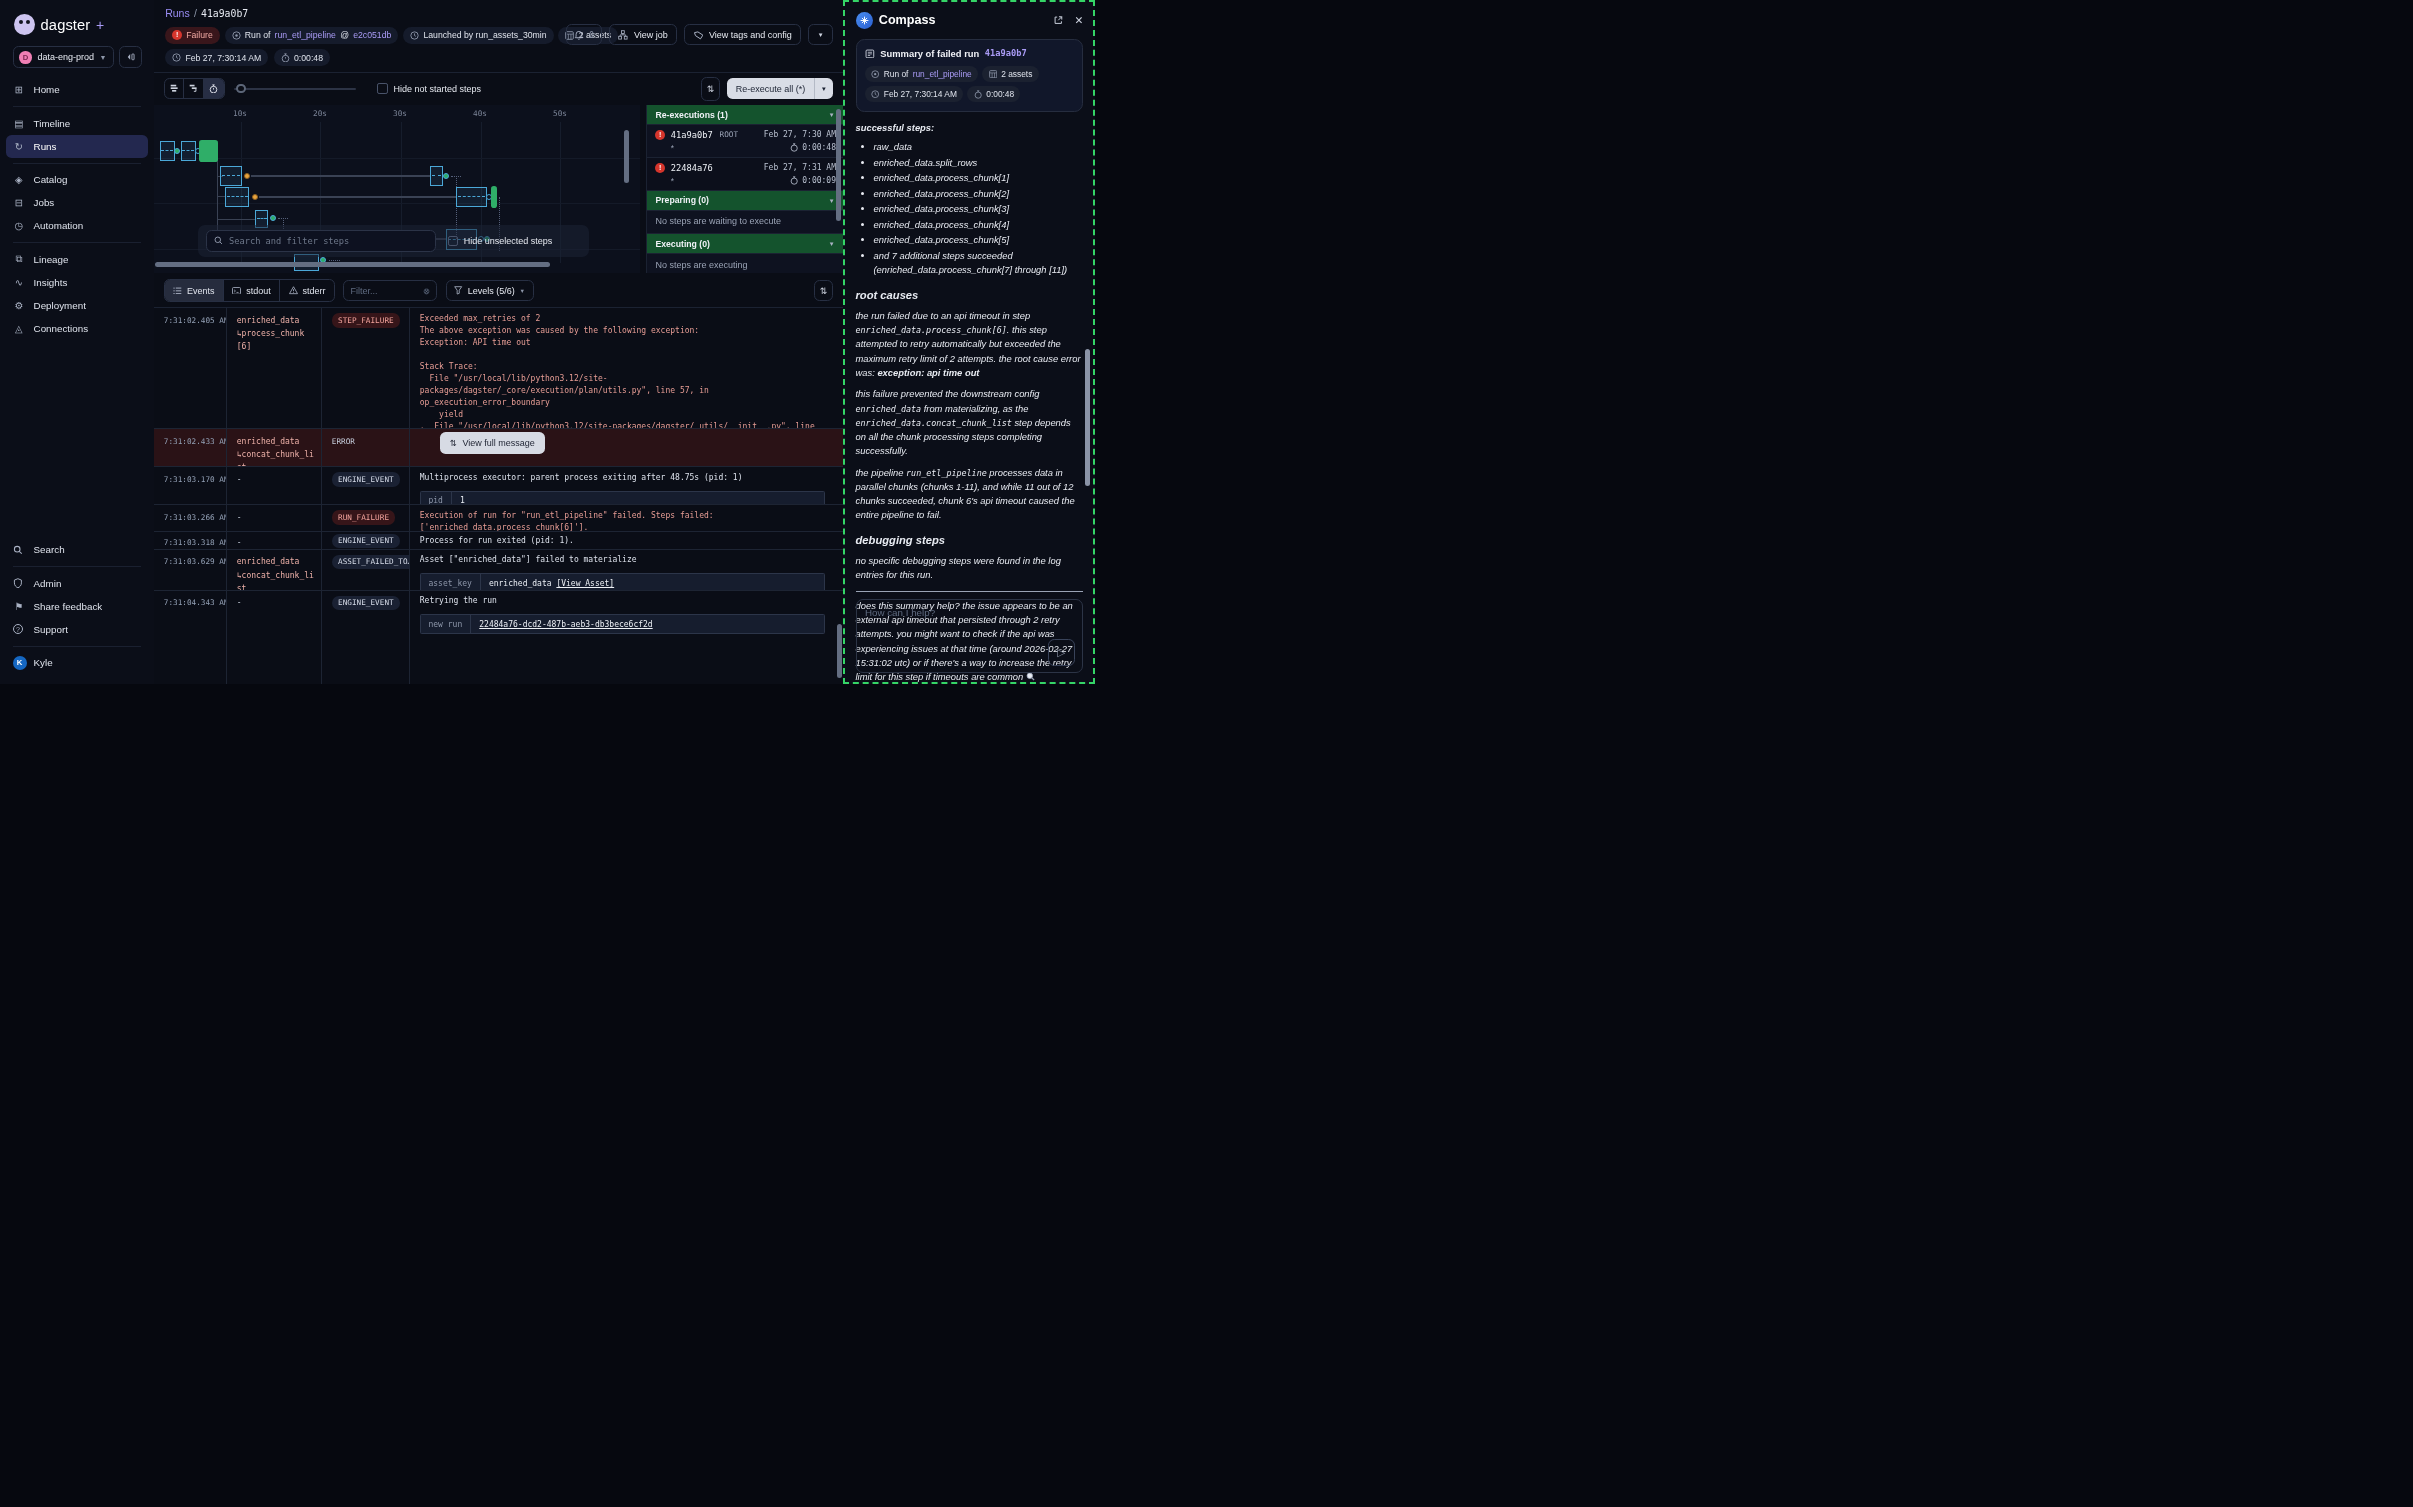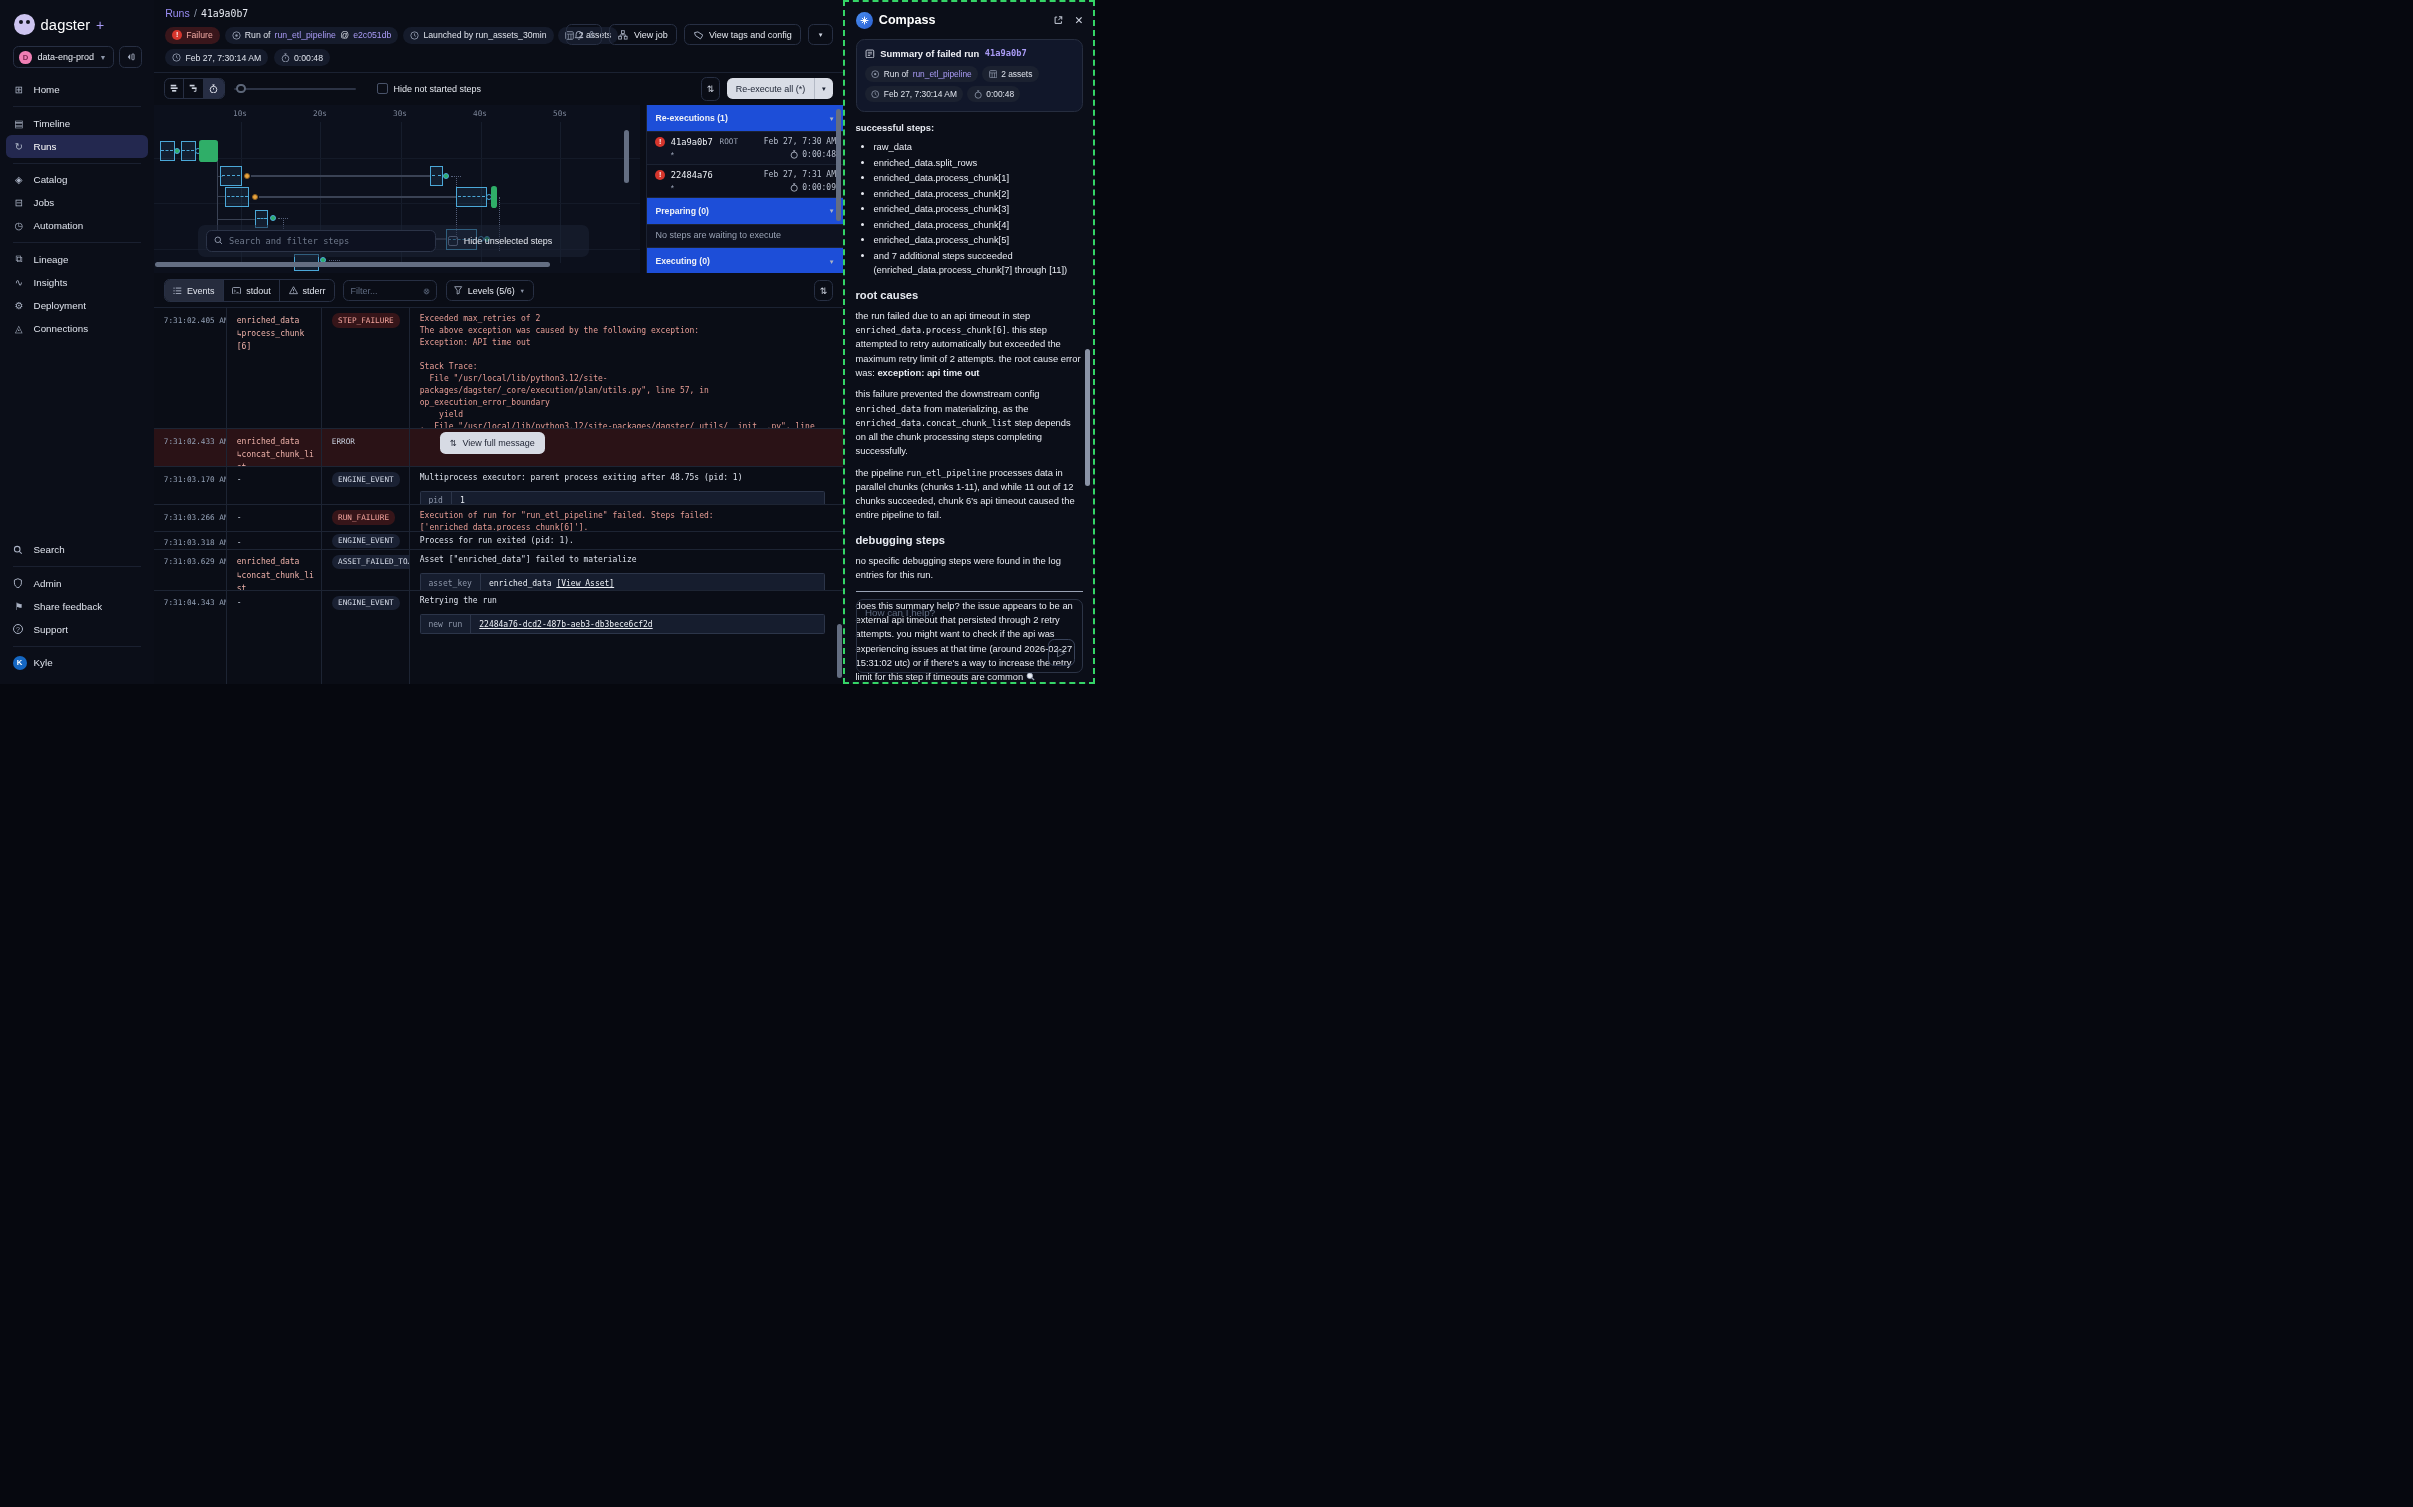--- a/index.html
+++ b/index.html
@@ -82,21 +82,21 @@
   .gconn { position:absolute; background:#3a4254; }
   #gantt-overlay { position:absolute; left:44px; top:120px; width:391px; height:32px; background:rgba(28,34,52,.55); border-radius:7px; display:flex; align-items:center; padding:0 8.4px; gap:11.2px; }
   .gsearch { display:flex; align-items:center; gap:5.6px; width:230px; height:22.3px; background:#0d1120; border:0.7px solid #2b3347; border-radius:5.6px; padding:0 7px; }
   .gsearch input { flex:1; background:transparent; border:none; outline:none; color:#cdd3df; font-family:"DejaVu Sans Mono", monospace; font-size:8.7px; }
   .gsearch input::placeholder { color:#6d7789; }
   .hscroll { position:absolute; left:1.4px; top:157px; width:395px; height:4.9px; background:#646e82; border-radius:2.8px; }
   .vscroll-g { position:absolute; left:624px; top:130px; width:4.9px; height:53px; background:#646e82; border-radius:2.8px; }
 
   
   #reexec { position:absolute; left:646px; top:105px; width:197px; height:168px; background:#0e1220; overflow:hidden; border-left:0.7px solid #1b2232; }
-  .rx-head { display:flex; align-items:center; justify-content:space-between; height:27px; padding:0 8.4px; background:#1d4ed8; border-bottom:0.7px solid #1b2232; font-size:8.7px; font-weight:700; color:#f0f2f7; }
+  .rx-head { display:flex; align-items:center; justify-content:space-between; height:20px; padding:0 8.4px; background:#14532d; border-bottom:0.7px solid #1b2232; font-size:8.7px; font-weight:700; color:#f0f2f7; }
   .rx-head .tri { color:#aab2c4; font-size:6.3px; }
   .rx-run { position:relative; padding:4.9px 7px 4.2px 8.4px; border-bottom:0.7px solid #1b2232; }
   .rx-run .l1 { display:flex; align-items:center; gap:5.6px; }
   .rx-id { font-family:"DejaVu Sans Mono", monospace; font-size:8.7px; color:#eef1f6; }
   .rx-root { font-family:"DejaVu Sans Mono", monospace; font-size:7.7px; color:#9aa3b5; margin-left:1.4px; }
   .rx-date { margin-left:auto; font-family:"DejaVu Sans Mono", monospace; font-size:8px; color:#b9c1d0; }
   .rx-l2 { display:flex; align-items:center; margin-top:2.8px; padding-left:15.4px; }
   .rx-star { color:#9aa3b5; font-size:8.4px; }
   .rx-dur { margin-left:auto; display:flex; align-items:center; gap:3.5px; font-family:"DejaVu Sans Mono", monospace; font-size:8px; color:#b9c1d0; }
   .rx-empty { padding:5.6px 8.4px 7px; font-size:9px; color:#9aa3b5; border-bottom:0.7px solid #1b2232; background:#0e1220; }
@@ -144,21 +144,21 @@
   .cp-logo { width:17px; height:17px; border-radius:50%; background:linear-gradient(135deg,#4a8df0,#2a5fd0); display:flex; align-items:center; justify-content:center; }
   .cp-title { font-size:12.6px; font-weight:700; color:#fff; }
   .cp-hbtns { margin-left:auto; display:flex; align-items:center; gap:11.2px; color:#cdd3df; }
   .cp-card { margin-top:9.8px; border:0.7px solid #262d3f; background:#11172a; border-radius:8.4px; padding:8.4px; }
   .cp-card-title { display:flex; align-items:center; gap:5.6px; font-size:9.4px; font-weight:600; color:#f0f2f7; }
   .cp-card-title .rid { color:#a99bf5; font-family:"DejaVu Sans Mono", monospace; font-size:8.7px; font-weight:700; }
   .cp-chips { display:flex; flex-wrap:wrap; gap:4.2px; margin-top:7px; }
   .cp-chip { display:flex; align-items:center; gap:4.2px; height:16px; padding:0 6.3px; border-radius:8.4px; background:#1b2130; font-size:8.4px; color:#dfe3ec; }
   .cp-chip .cic { color:#8d96a9; display:flex; }
   .cp-chip .purple { color:#a99bf5; }
-  .cp-body { margin-top:9px; font-size:9.4px; line-height:1.5; color:#e8ebf2; }
+  .cp-body { margin-top:9px; font-size:9.4px; line-height:1.5; color:#e8ebf2;font-style:italic; }
   .cp-h3 { font-size:9.4px; font-weight:700; margin-bottom:5.6px; }
   .cp-h2 { font-size:11.2px; font-weight:700; margin:9.8px 0 5.6px; }
   .cp-body ul { margin:4.2px 0 2.8px 18px; }
   .cp-body li { margin-bottom:1.4px; }
   .cp-p { margin-bottom:7.7px; }
   .codeish { font-family:"DejaVu Sans Mono", monospace; font-size:8.4px; }
   .cp-div { height:0.7px; background:#9aa3b5; margin:8.4px 0 7.7px; }
   .cp-chat { position:absolute; left:10.5px; right:10.5px; bottom:9px; height:74px; border:0.7px solid #2c3446; border-radius:7px; }
   .cp-chat textarea { position:absolute; inset:7px 8.4px; background:transparent; border:none; outline:none; resize:none; color:#cdd3df; font-family:"Liberation Sans", sans-serif; font-size:9.8px; }
   .cp-chat textarea::placeholder { color:#5f6b80; }

